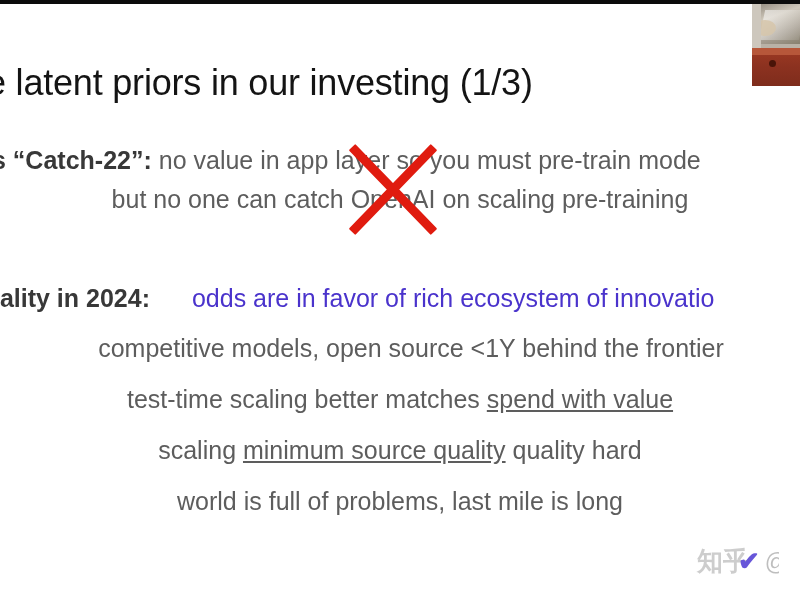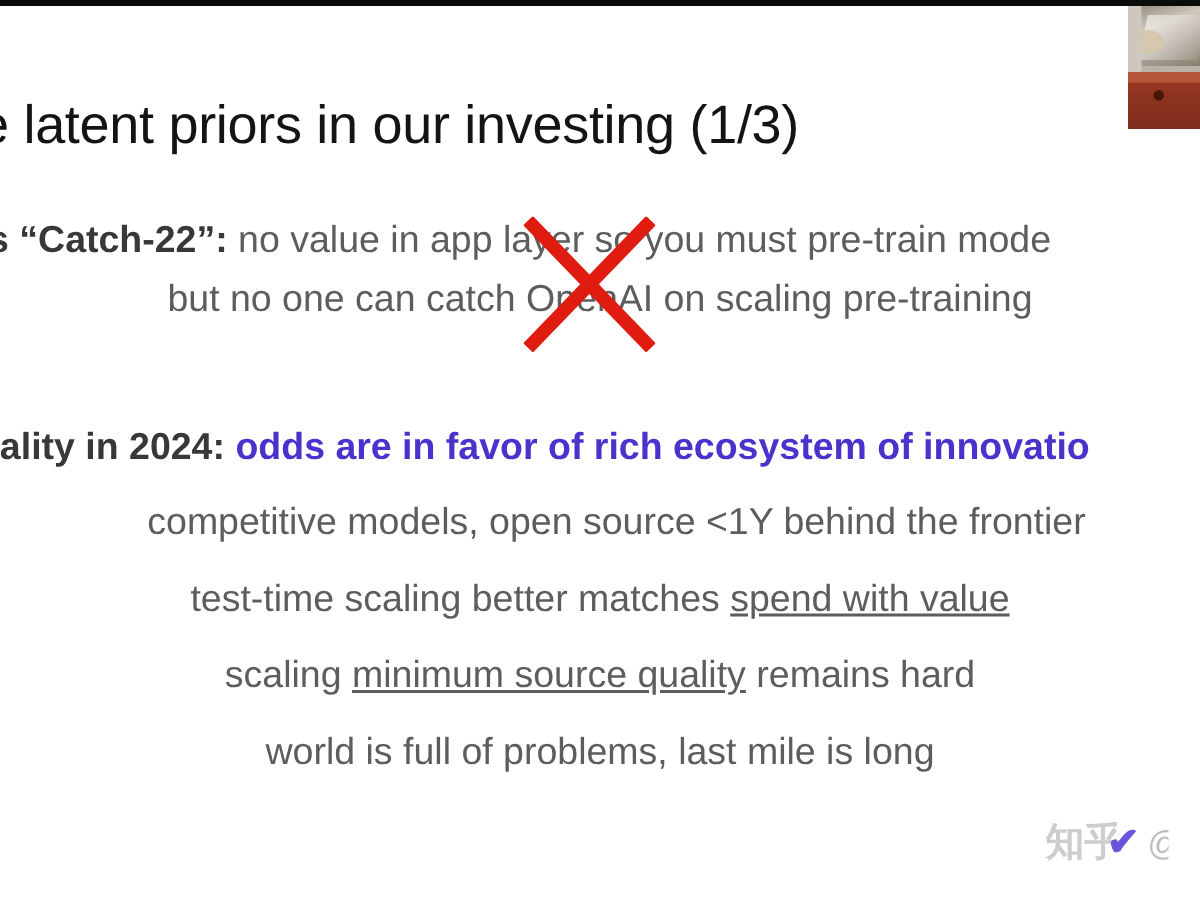--- a/index.html
+++ b/index.html
@@ -135,21 +135,22 @@
     top: 284px;
     left: -14px;
     width: 830px;
     text-align: left;
   }
   #line-reality .lead {
     color: #383838;
     font-weight: 700;
   }
   #line-reality .accent {
-    font-weight: 700;
+    font-weight: 400;
+    margin-left: 35px;
   }
 
   #line-models   { top: 334px; padding-left: 11px; }
   #line-testtime { top: 385px; }
   #line-mvq      { top: 436px; }
   #line-world    { top: 487px; }
 
   .underline {
     text-decoration: underline;
     text-underline-offset: 2px;
@@ -241,21 +242,21 @@
     <span class="lead">eality in 2024: </span><span class="accent" style="color: rgb(74, 51, 204);">odds are in favor of rich ecosystem of innovatio</span>
   </div>
 
   <div class="body-line" id="line-models">competitive models, open source &lt;1Y behind the frontier</div>
 
   <div class="body-line" id="line-testtime">
     <span>test-time scaling better matches </span><span class="underline">spend with value</span>
   </div>
 
   <div class="body-line" id="line-mvq">
-    <span>scaling </span><span class="underline">minimum source quality</span><span> remains hard</span>
+    <span>scaling </span><span class="underline">minimum source quality</span><span> quality hard</span>
   </div>
 
   <div class="body-line" id="line-world">world is full of problems, last mile is long</div>
 
   <div id="red-x">
     <div class="stroke s1" style="background: rgb(224, 27, 15);"></div>
     <div class="stroke s2" style="background: rgb(224, 27, 15);"></div>
   </div>
 
   <div id="watermark">

